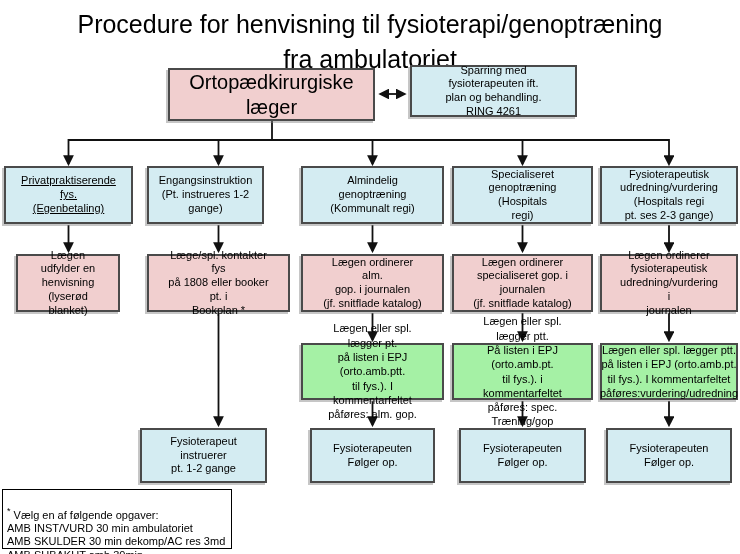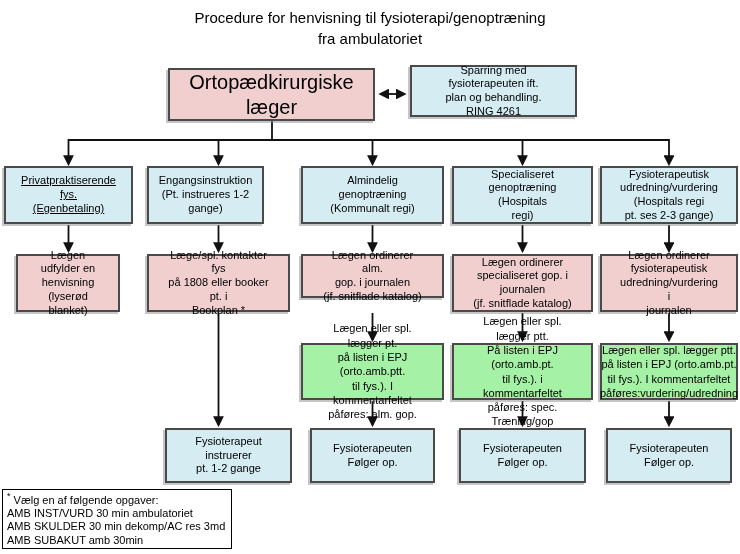--- a/index.html
+++ b/index.html
@@ -3,39 +3,39 @@
 <meta charset="utf-8">
 <style>
   html,body { margin:0; padding:0; background:#ffffff; }
   .canvas {
     position:relative; width:740px; height:554px; background:#ffffff;
     font-family:"Liberation Sans", sans-serif; color:#000;
     overflow:hidden;
   }
   .title {
     position:absolute; top:7px; left:0; width:740px;
-    text-align:center; font-size:15px; line-height:1.4;
+    text-align:center; font-size:25px; line-height:1.4;
     white-space:pre-line;
   }
   .box {
     position:absolute; box-sizing:border-box;
     display:flex; align-items:center; justify-content:center;
     text-align:center; white-space:pre-line;
     border:2px solid #4a4a4a; padding:18px;
     font-size:11px; line-height:1.25;
     box-shadow:-2px 2px 0 rgba(128,128,128,0.45);
   }
   .pink  { background:var(--pink,#f1cfcf); }
   .blue  { background:var(--blue,#d4ecf2); }
   .green { background:var(--green,#a5f1a5); font-size:11px; line-height:1.3; }
   .top-box { font-size:20px; }
   .note {
     position:absolute; left:2px; top:489px; width:230px; height:60px;
     box-sizing:border-box; border:1px solid #000; background:#fff;
-    font-size:11px; line-height:1.22; padding:1px 4px; text-align:left;
+    font-size:11px; line-height:1.22; padding:16px 4px; text-align:left;
   }
   .note sup { font-size:9px; }
   svg.connectors { position:absolute; left:0; top:0; pointer-events:none; }
 </style>
 </head>
 <body>
 
 <div class="canvas">
 
   <div class="title">Procedure for henvisning til fysioterapi/genoptræning
@@ -93,21 +93,21 @@
 udredning/vurdering
 (Hospitals regi
 pt. ses 2-3 gange)</div>
 
   <div class="box pink" style="left:16px;   top:254px; width:104px; height:58px;">Lægen udfylder en
 henvisning
 (lyserød blanket)</div>
   <div class="box pink" style="left:147px; top:254px; width:143px; height:58px;">Læge/spl. kontakter fys
 på 1808 eller booker pt. i
 Bookplan *</div>
-  <div class="box pink" style="left:301px; top:254px; width:143px; height:44px;">Lægen ordinerer alm.
+  <div class="box pink" style="left:301px; top:254px; width:143px; height:58px;">Lægen ordinerer alm.
 gop. i journalen
 (jf. snitflade katalog)</div>
   <div class="box pink" style="left:452px; top:254px; width:141px; height:58px;">Lægen ordinerer
 specialiseret gop. i
 journalen
 (jf. snitflade katalog)</div>
   <div class="box pink" style="left:600px; top:254px; width:138px; height:58px;">Lægen ordinerer
 fysioterapeutisk
 udredning/vurdering i
 journalen</div>
@@ -118,21 +118,21 @@
 påføres: alm. gop.</div>
   <div class="box green" style="left:452px; top:343px; width:141px; height:57px;">Lægen eller spl. lægger ptt.
 På listen i EPJ (orto.amb.pt.
 til fys.). i kommentarfeltet
 påføres: spec. Træning/gop</div>
   <div class="box green" style="left:600px; top:343px; width:138px; height:57px;">Lægen eller spl. lægger ptt.
 på listen i EPJ (orto.amb.pt.
 til fys.). I kommentarfeltet
 påføres:vurdering/udredning</div>
 
-  <div class="box blue" style="left:165px; top:428px; width:127px; height:55px;">Fysioterapeut instruerer
+  <div class="box blue" style="left:140px; top:428px; width:127px; height:55px;">Fysioterapeut instruerer
 pt. 1-2 gange</div>
   <div class="box blue" style="left:310px; top:428px; width:125px; height:55px;">Fysioterapeuten
 Følger op.</div>
   <div class="box blue" style="left:459px; top:428px; width:127px; height:55px;">Fysioterapeuten
 Følger op.</div>
   <div class="box blue" style="left:606px; top:428px; width:126px; height:55px;">Fysioterapeuten
 Følger op.</div>
 
   <div class="note">
     <div><sup>*</sup><span> Vælg en af følgende opgaver:</span></div>

